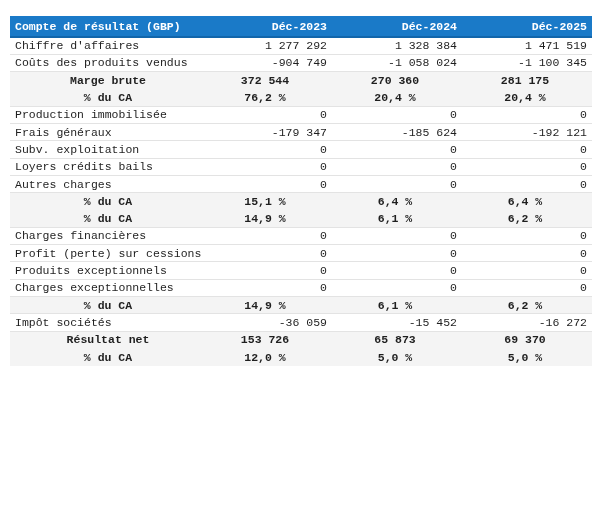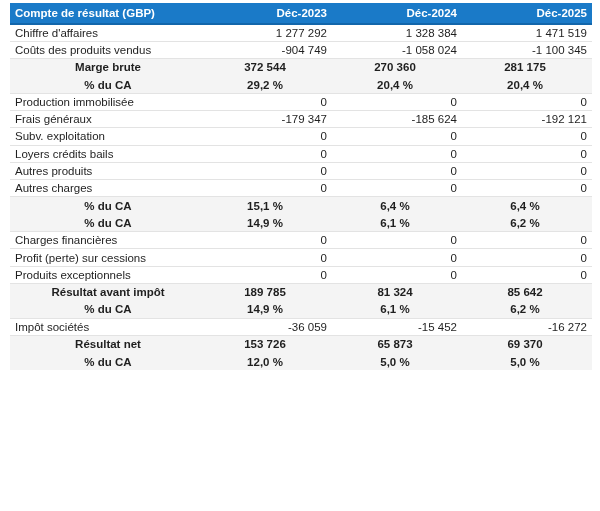--- a/index.html
+++ b/index.html
@@ -18,22 +18,23 @@
     width: 600px;
     height: 511px;
     background: var(--page-bg);
     font-family: "Liberation Sans", sans-serif;
     color: var(--text);
     overflow: hidden;
   }
   .table-wrap {
     position: absolute;
     left: 10px;
-    top: 3px;
+    top: 16px;
     width: 582px;
+    font-family: Liberation Mono, monospace;
   }
   table {
     border-collapse: collapse;
     width: 100%;
     table-layout: fixed;
     font-size: 11.5px;
   }
   col.label-col { width: 192px; }
   col.num-col { width: 130px; }
   thead th {
@@ -101,21 +102,21 @@
     <td class="num">-1 100 345</td>
   </tr>
         <tr class="bold">
     <td class="label">Marge brute</td>
     <td class="num">372 544</td>
     <td class="num">270 360</td>
     <td class="num">281 175</td>
   </tr>
         <tr class="bold">
     <td class="label">% du CA</td>
-    <td class="num">29,2 %</td>
+    <td class="num">76,2 %</td>
     <td class="num">20,4 %</td>
     <td class="num">20,4 %</td>
   </tr>
         <tr>
     <td class="label">Production immobilisée</td>
     <td class="num">0</td>
     <td class="num">0</td>
     <td class="num">0</td>
   </tr>
         <tr>
@@ -130,26 +131,20 @@
     <td class="num">0</td>
     <td class="num">0</td>
   </tr>
         <tr>
     <td class="label">Loyers crédits bails</td>
     <td class="num">0</td>
     <td class="num">0</td>
     <td class="num">0</td>
   </tr>
         <tr>
-    <td class="label">Autres produits</td>
-    <td class="num">0</td>
-    <td class="num">0</td>
-    <td class="num">0</td>
-  </tr>
-        <tr>
     <td class="label">Autres charges</td>
     <td class="num">0</td>
     <td class="num">0</td>
     <td class="num">0</td>
   </tr>
         <tr class="bold">
     <td class="label">% du CA</td>
     <td class="num">15,1 %</td>
     <td class="num">6,4 %</td>
     <td class="num">6,4 %</td>
@@ -171,25 +166,25 @@
     <td class="num">0</td>
     <td class="num">0</td>
     <td class="num">0</td>
   </tr>
         <tr>
     <td class="label">Produits exceptionnels</td>
     <td class="num">0</td>
     <td class="num">0</td>
     <td class="num">0</td>
   </tr>
-        <tr class="bold">
-    <td class="label">Résultat avant impôt</td>
-    <td class="num">189 785</td>
-    <td class="num">81 324</td>
-    <td class="num">85 642</td>
+        <tr>
+    <td class="label">Charges exceptionnelles</td>
+    <td class="num">0</td>
+    <td class="num">0</td>
+    <td class="num">0</td>
   </tr>
         <tr class="bold">
     <td class="label">% du CA</td>
     <td class="num">14,9 %</td>
     <td class="num">6,1 %</td>
     <td class="num">6,2 %</td>
   </tr>
         <tr>
     <td class="label">Impôt sociétés</td>
     <td class="num">-36 059</td>

